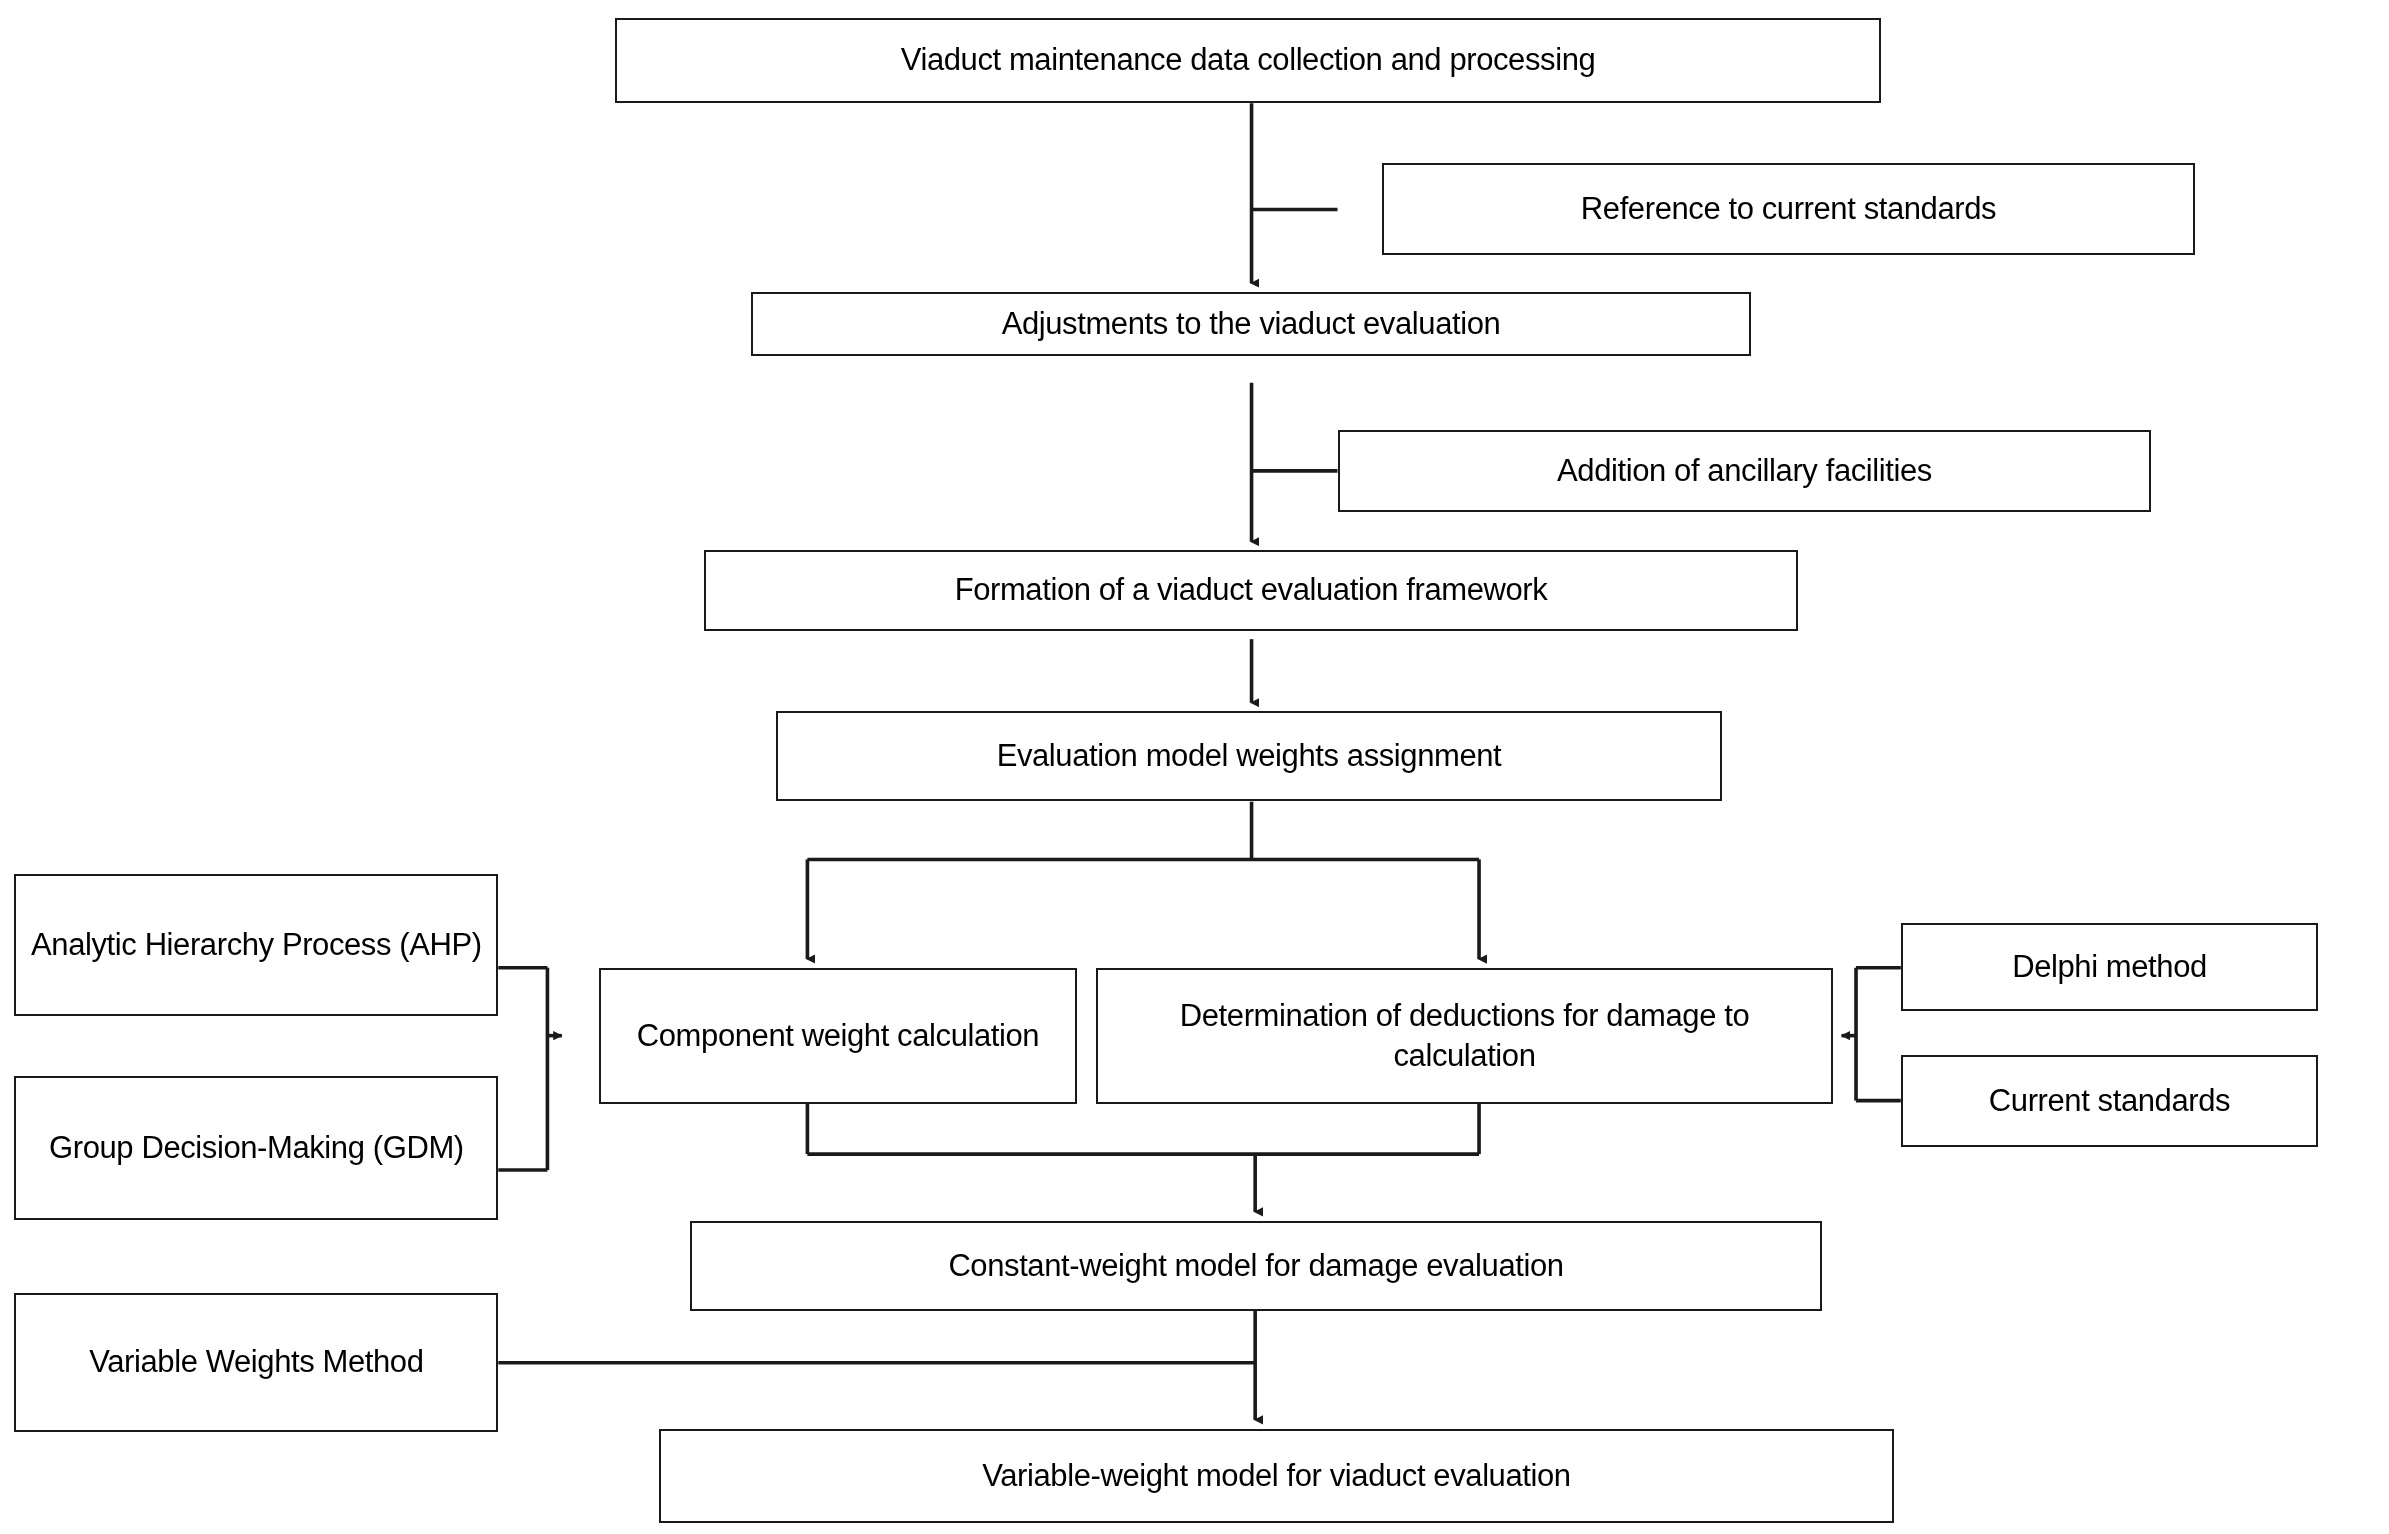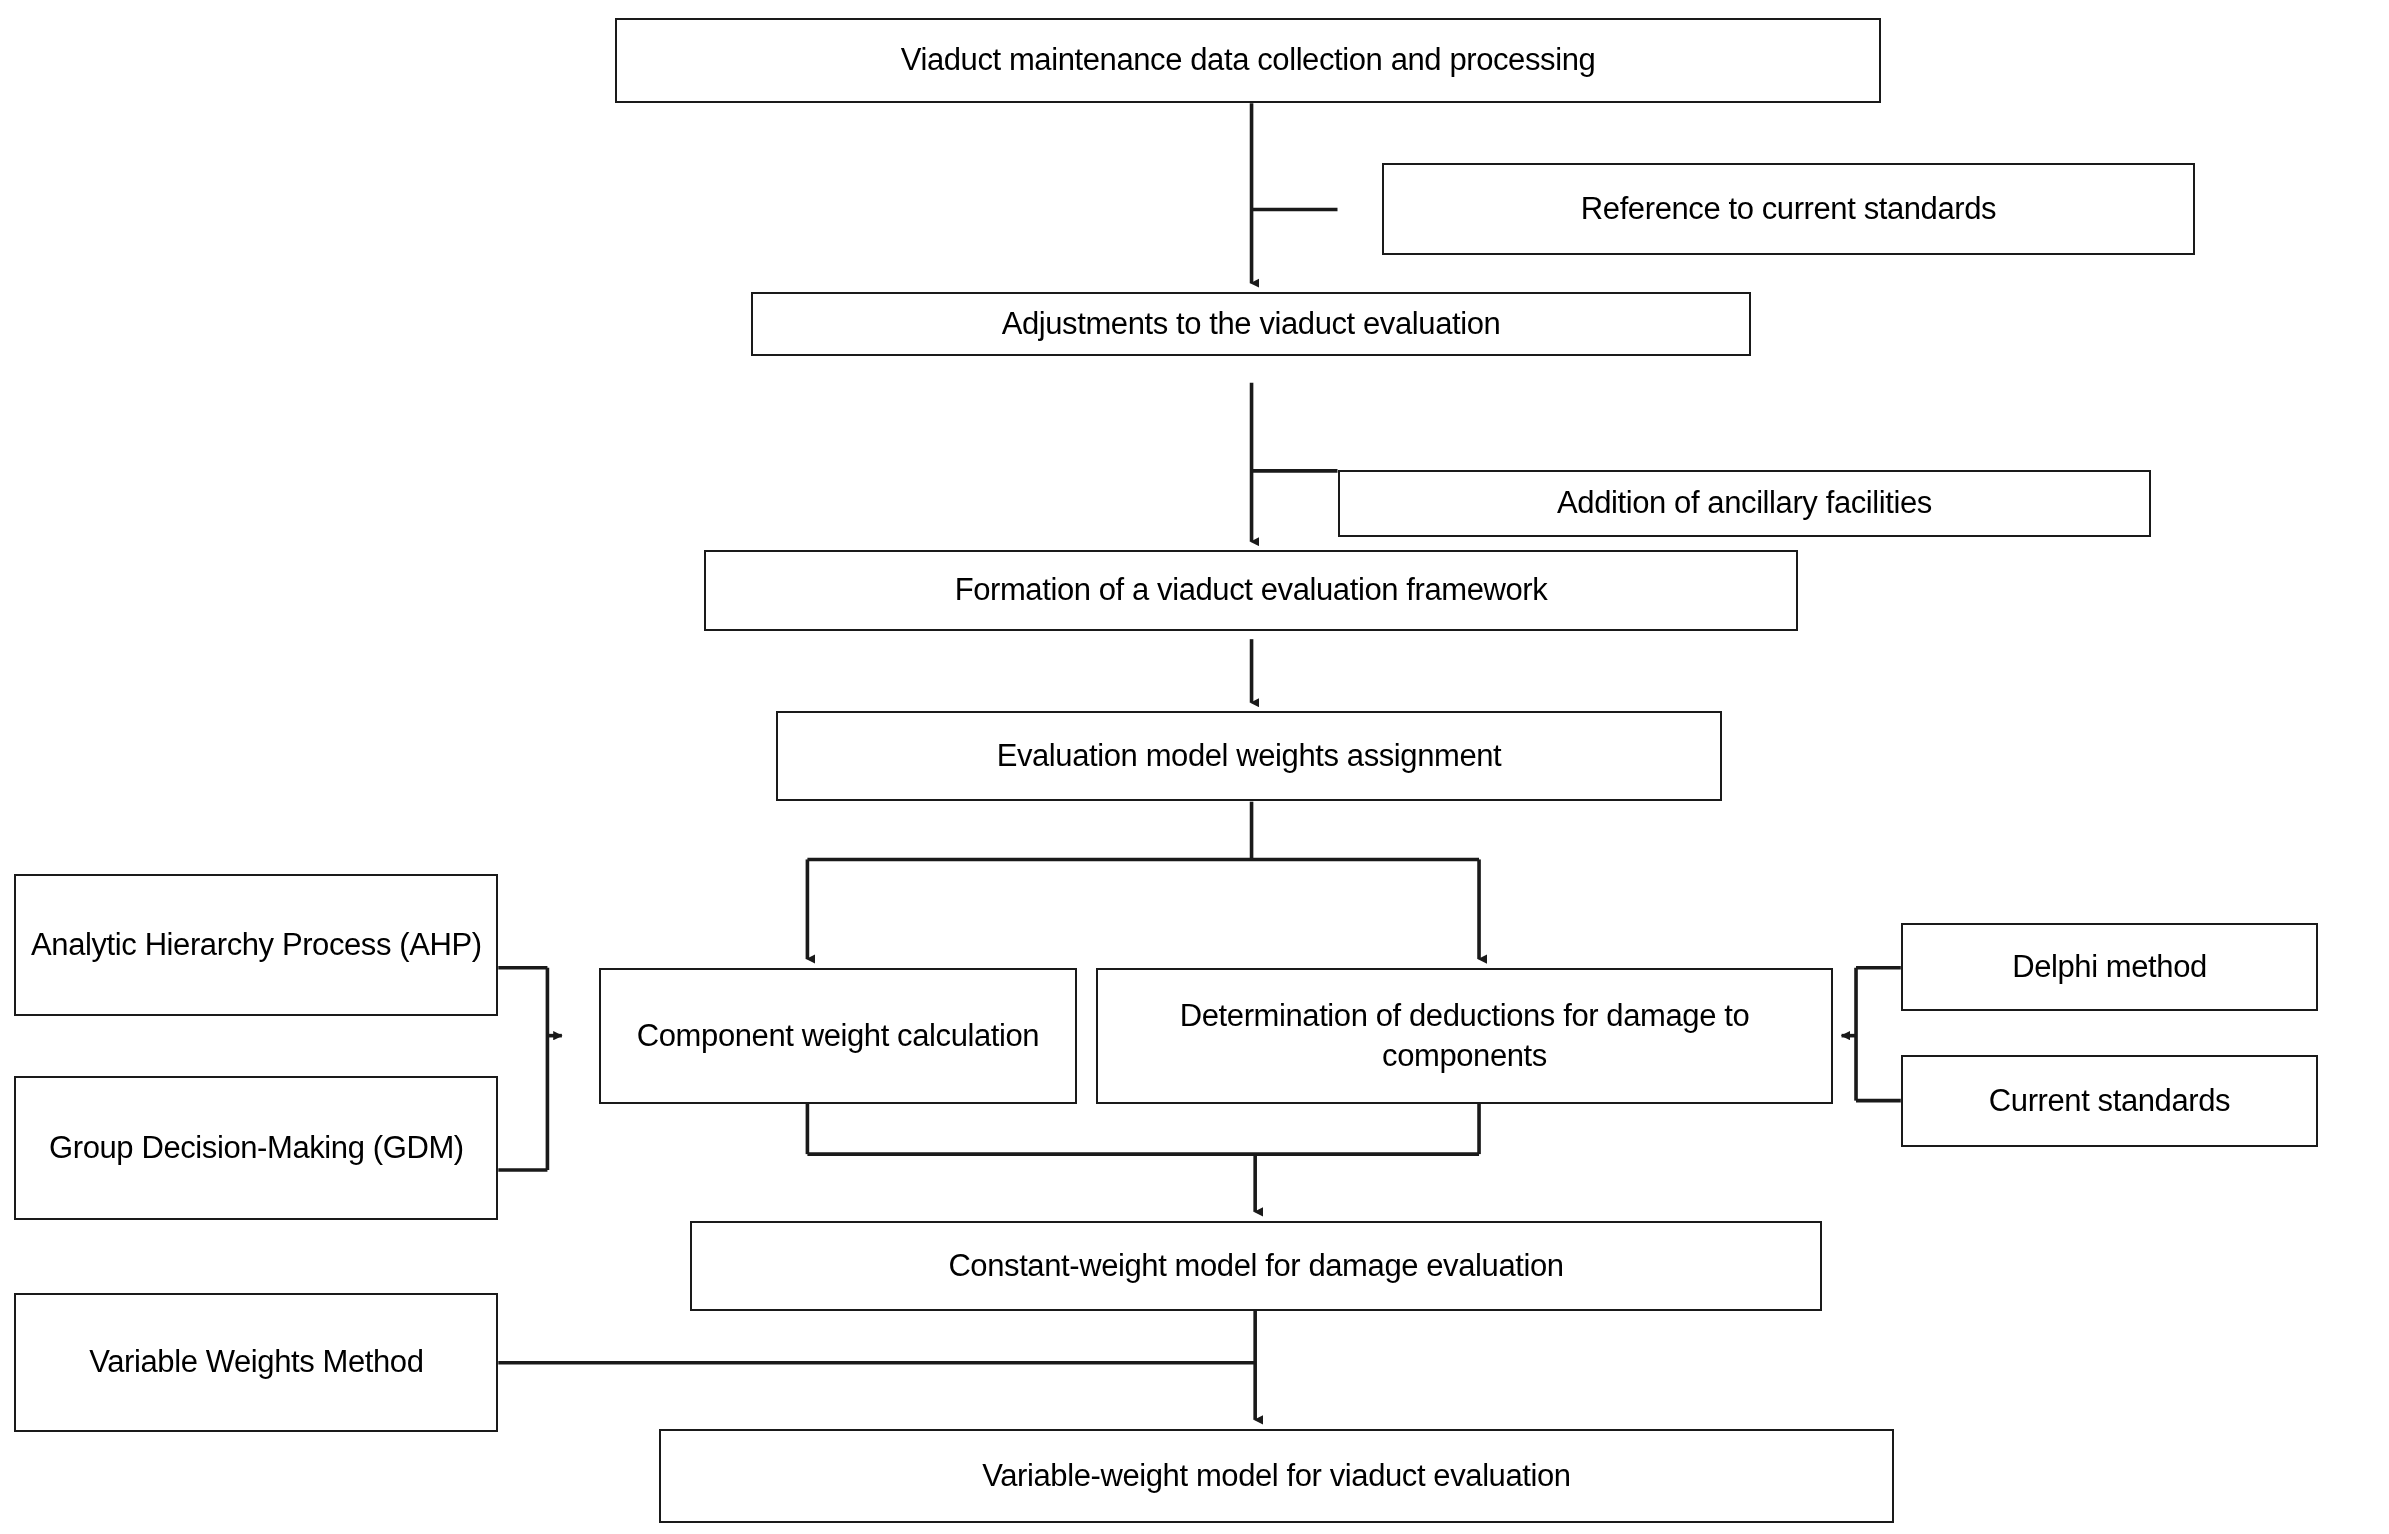--- a/index.html
+++ b/index.html
@@ -113,21 +113,21 @@
   </div>
 
   <div class="node" style="left:1338px; top:163px; width:813px; height:92px;margin-left:44px;">
     <span class="label">Reference to current standards</span>
   </div>
 
   <div class="node" style="left:751px; top:292px; width:1000px; height:64px;">
     <span class="label">Adjustments to the viaduct evaluation</span>
   </div>
 
-  <div class="node" style="left:1338px; top:430px; width:813px; height:67px;margin-top:40px;">
+  <div class="node" style="left:1338px; top:430px; width:813px; height:82px;">
     <span class="label">Addition of ancillary facilities</span>
   </div>
 
   <div class="node" style="left:704px; top:550px; width:1094px; height:81px;">
     <span class="label">Formation of a viaduct evaluation framework</span>
   </div>
 
   <div class="node" style="left:776px; top:711px; width:946px; height:90px;">
     <span class="label">Evaluation model weights assignment</span>
   </div>
@@ -138,21 +138,21 @@
 
   <div class="node two-line" style="left:14.4px; top:1076px; width:484px; height:144px;">
     <span class="label">Group Decision-Making (GDM)</span>
   </div>
 
   <div class="node two-line" style="left:599px; top:968px; width:478px; height:136px;">
     <span class="label">Component weight calculation</span>
   </div>
 
   <div class="node two-line" style="left:1096px; top:968px; width:737px; height:136px;">
-    <span class="label">Determination of deductions for damage to components</span>
+    <span class="label">Determination of deductions for damage to calculation</span>
   </div>
 
   <div class="node" style="left:1901px; top:923px; width:417px; height:88px;">
     <span class="label">Delphi method</span>
   </div>
 
   <div class="node" style="left:1901px; top:1055px; width:417px; height:92px;">
     <span class="label">Current standards</span>
   </div>
 

